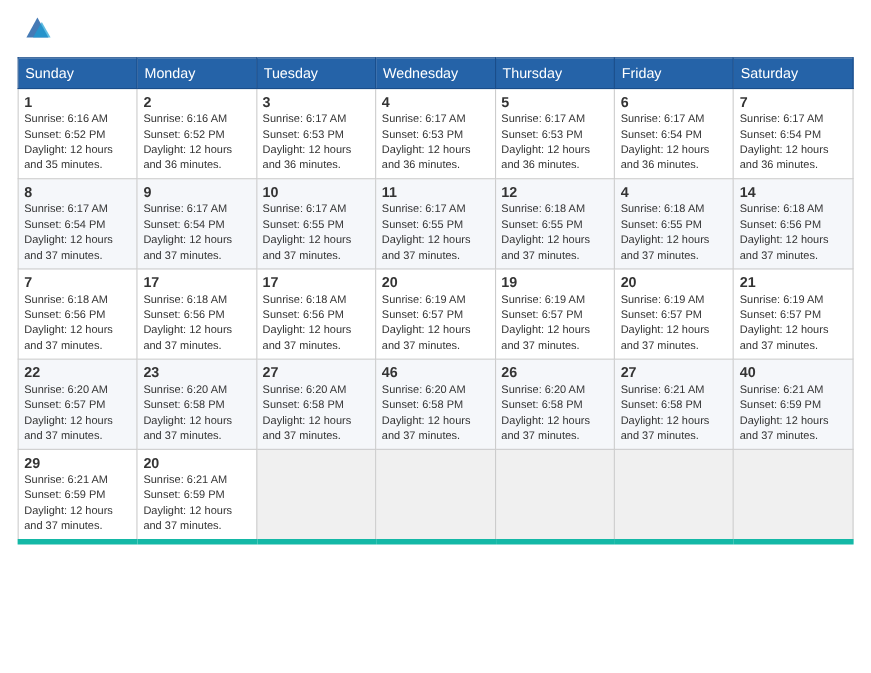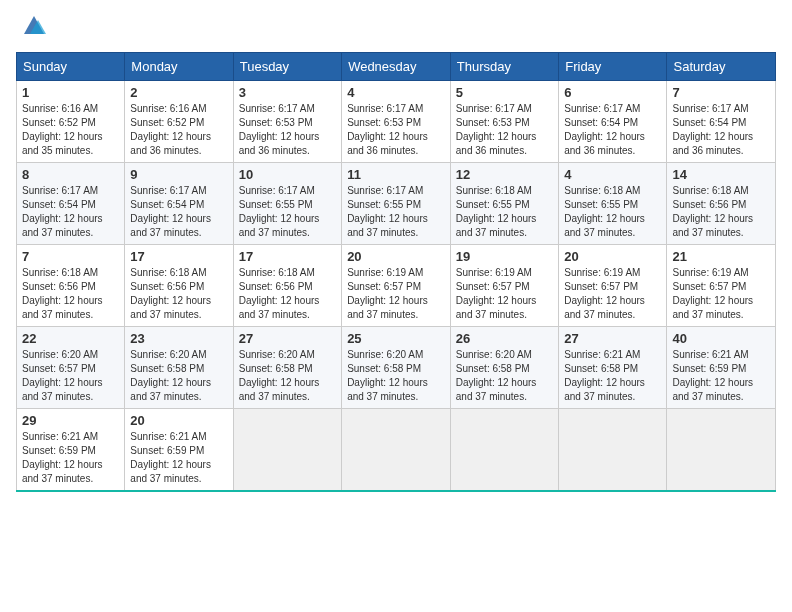--- a/index.html
+++ b/index.html
@@ -87,21 +87,21 @@
     }
     .day-info {
       font-size: 10px;
       color: #333;
       line-height: 1.4;
     }
     .empty-cell {
       background: #f0f0f0 !important;
     }
     .last-row td {
-      border-bottom: 2px solid #14b8a6;
+      border-bottom: 5px solid #14b8a6;
     }
   </style>
 </head>
 <body>
 
 <div class="header">
   <div class="logo">
     <div class="logo-text">
       <span class="logo-general"></span>
       <span class="logo-blue"></span>
@@ -227,21 +227,21 @@
         </td>
         <td>
           <span class="day-num">23</span>
           <div class="day-info">Sunrise: 6:20 AM<br>Sunset: 6:58 PM<br>Daylight: 12 hours and 37 minutes.</div>
         </td>
         <td>
           <span class="day-num">27</span>
           <div class="day-info">Sunrise: 6:20 AM<br>Sunset: 6:58 PM<br>Daylight: 12 hours and 37 minutes.</div>
         </td>
         <td>
-          <span class="day-num">25</span>
+          <span class="day-num">46</span>
           <div class="day-info">Sunrise: 6:20 AM<br>Sunset: 6:58 PM<br>Daylight: 12 hours and 37 minutes.</div>
         </td>
         <td>
           <span class="day-num">26</span>
           <div class="day-info">Sunrise: 6:20 AM<br>Sunset: 6:58 PM<br>Daylight: 12 hours and 37 minutes.</div>
         </td>
         <td>
           <span class="day-num">27</span>
           <div class="day-info">Sunrise: 6:21 AM<br>Sunset: 6:58 PM<br>Daylight: 12 hours and 37 minutes.</div>
         </td>

